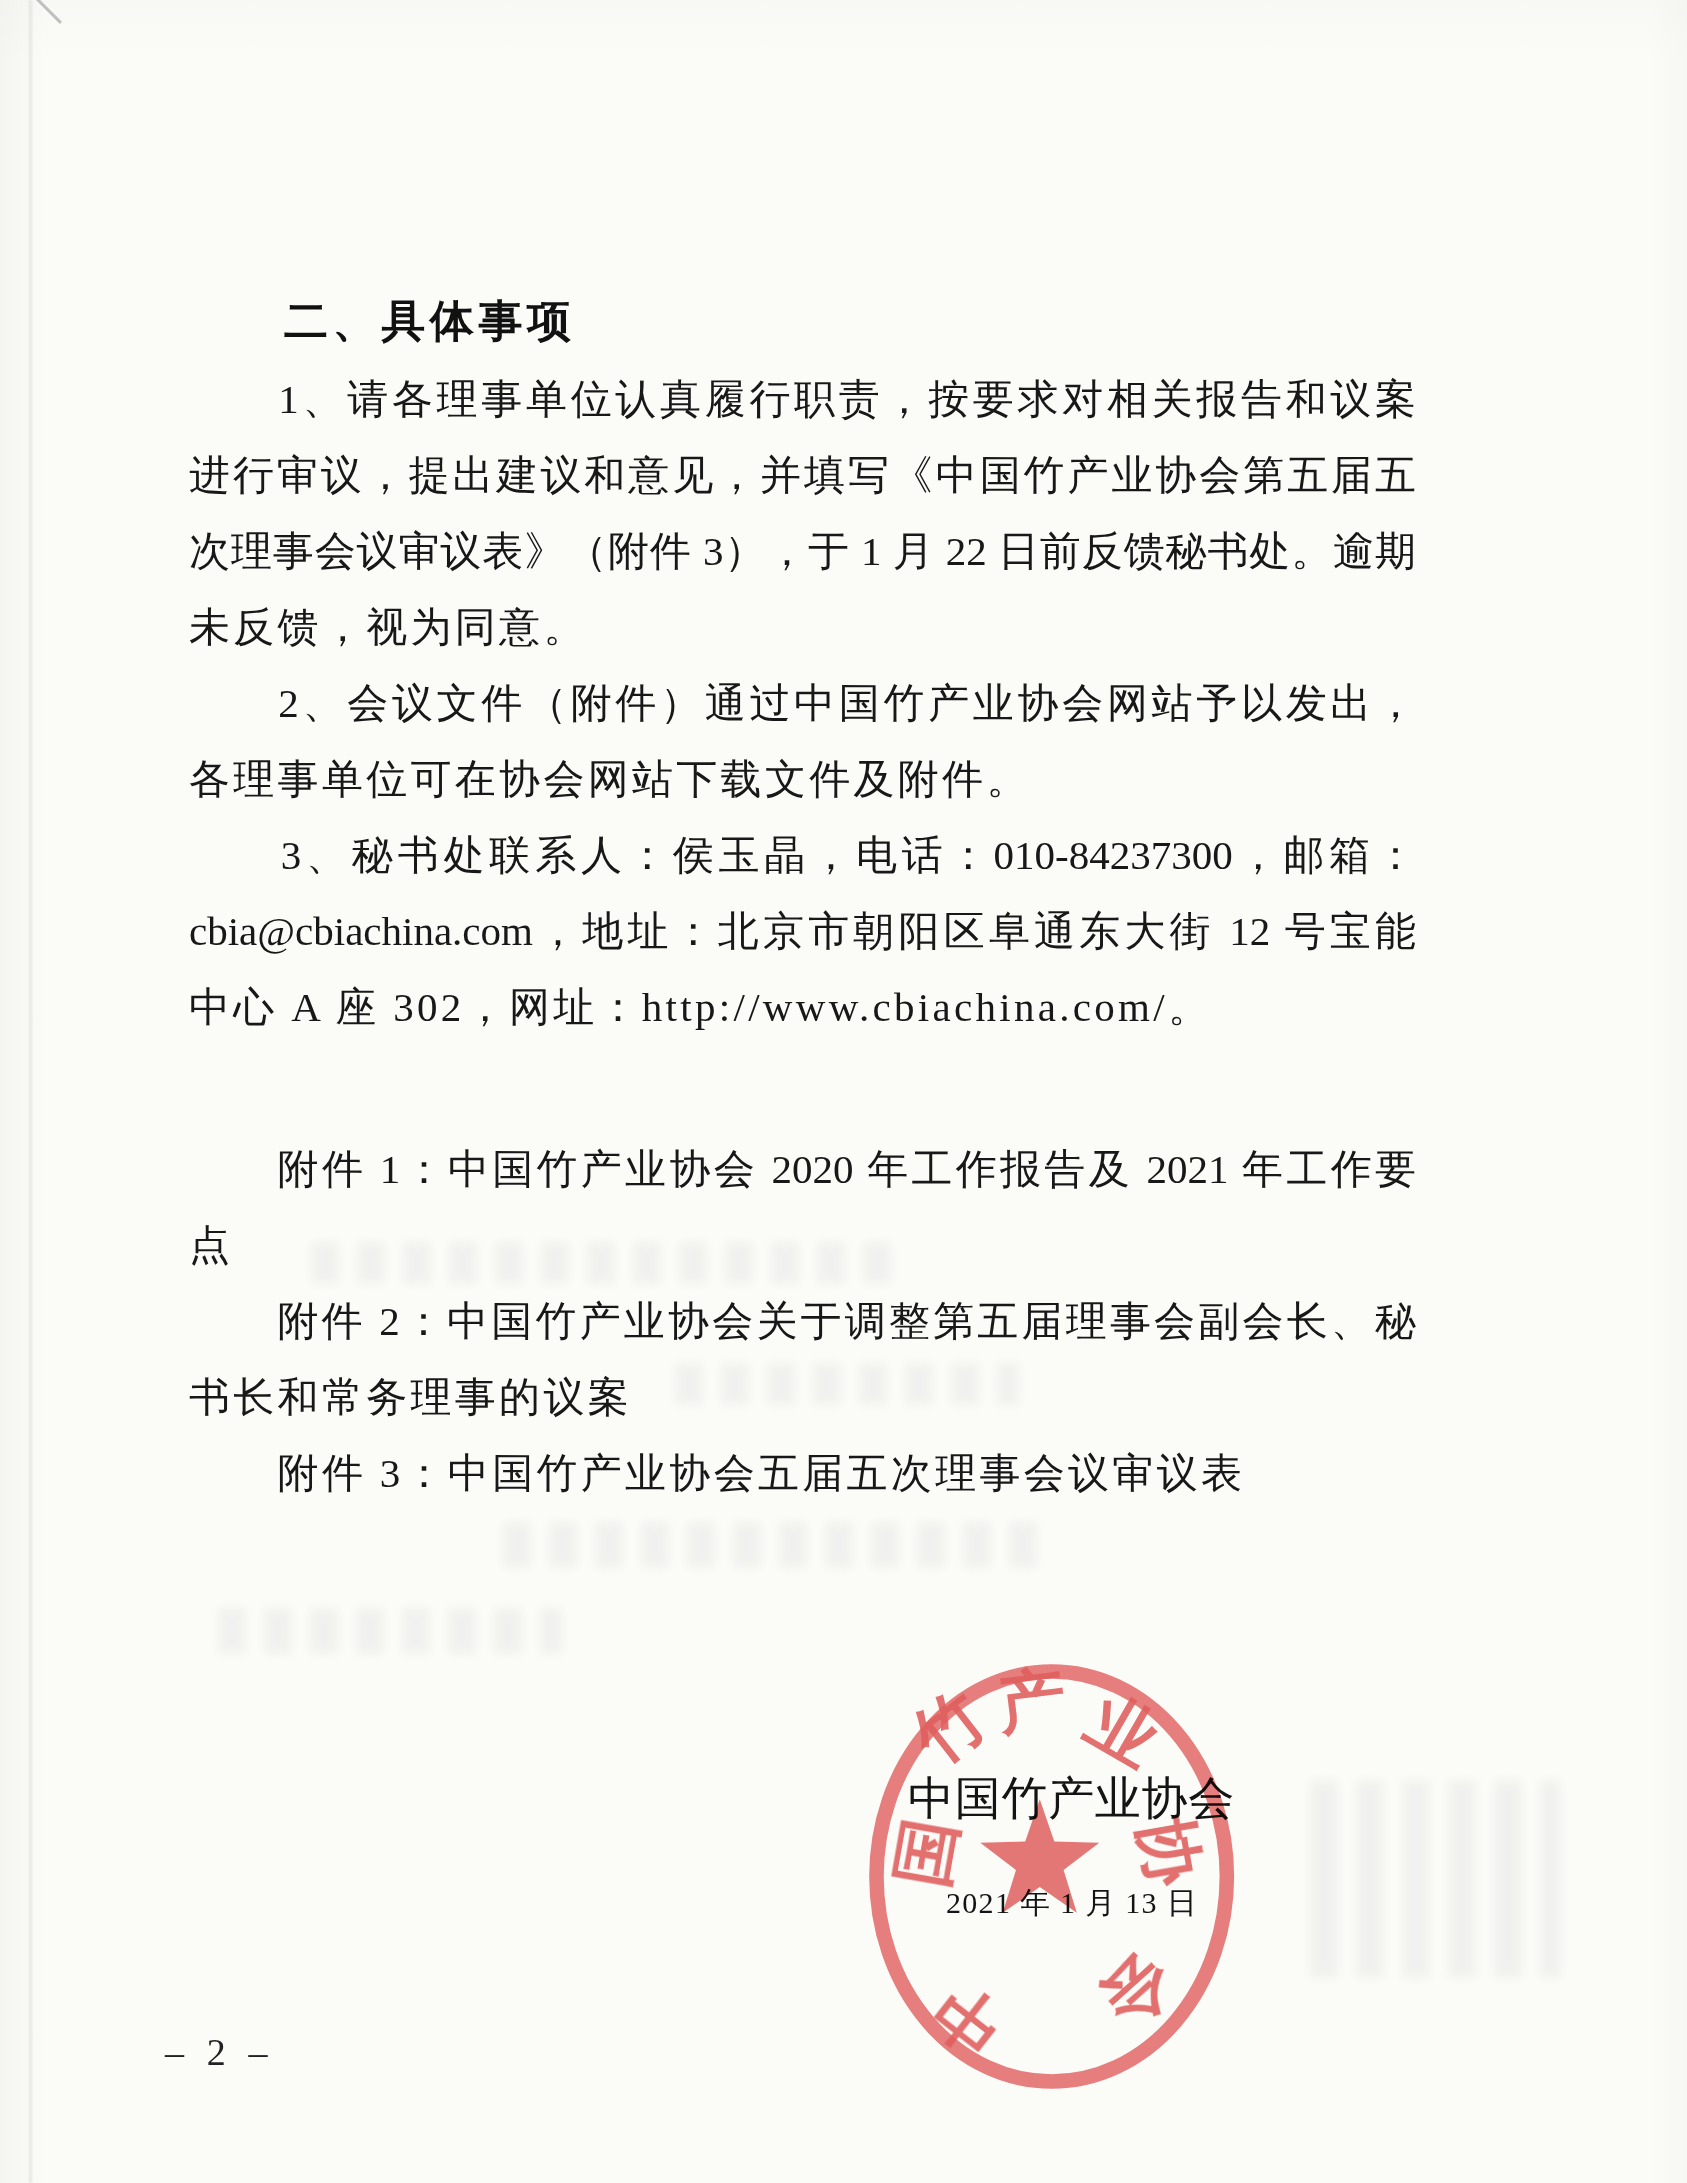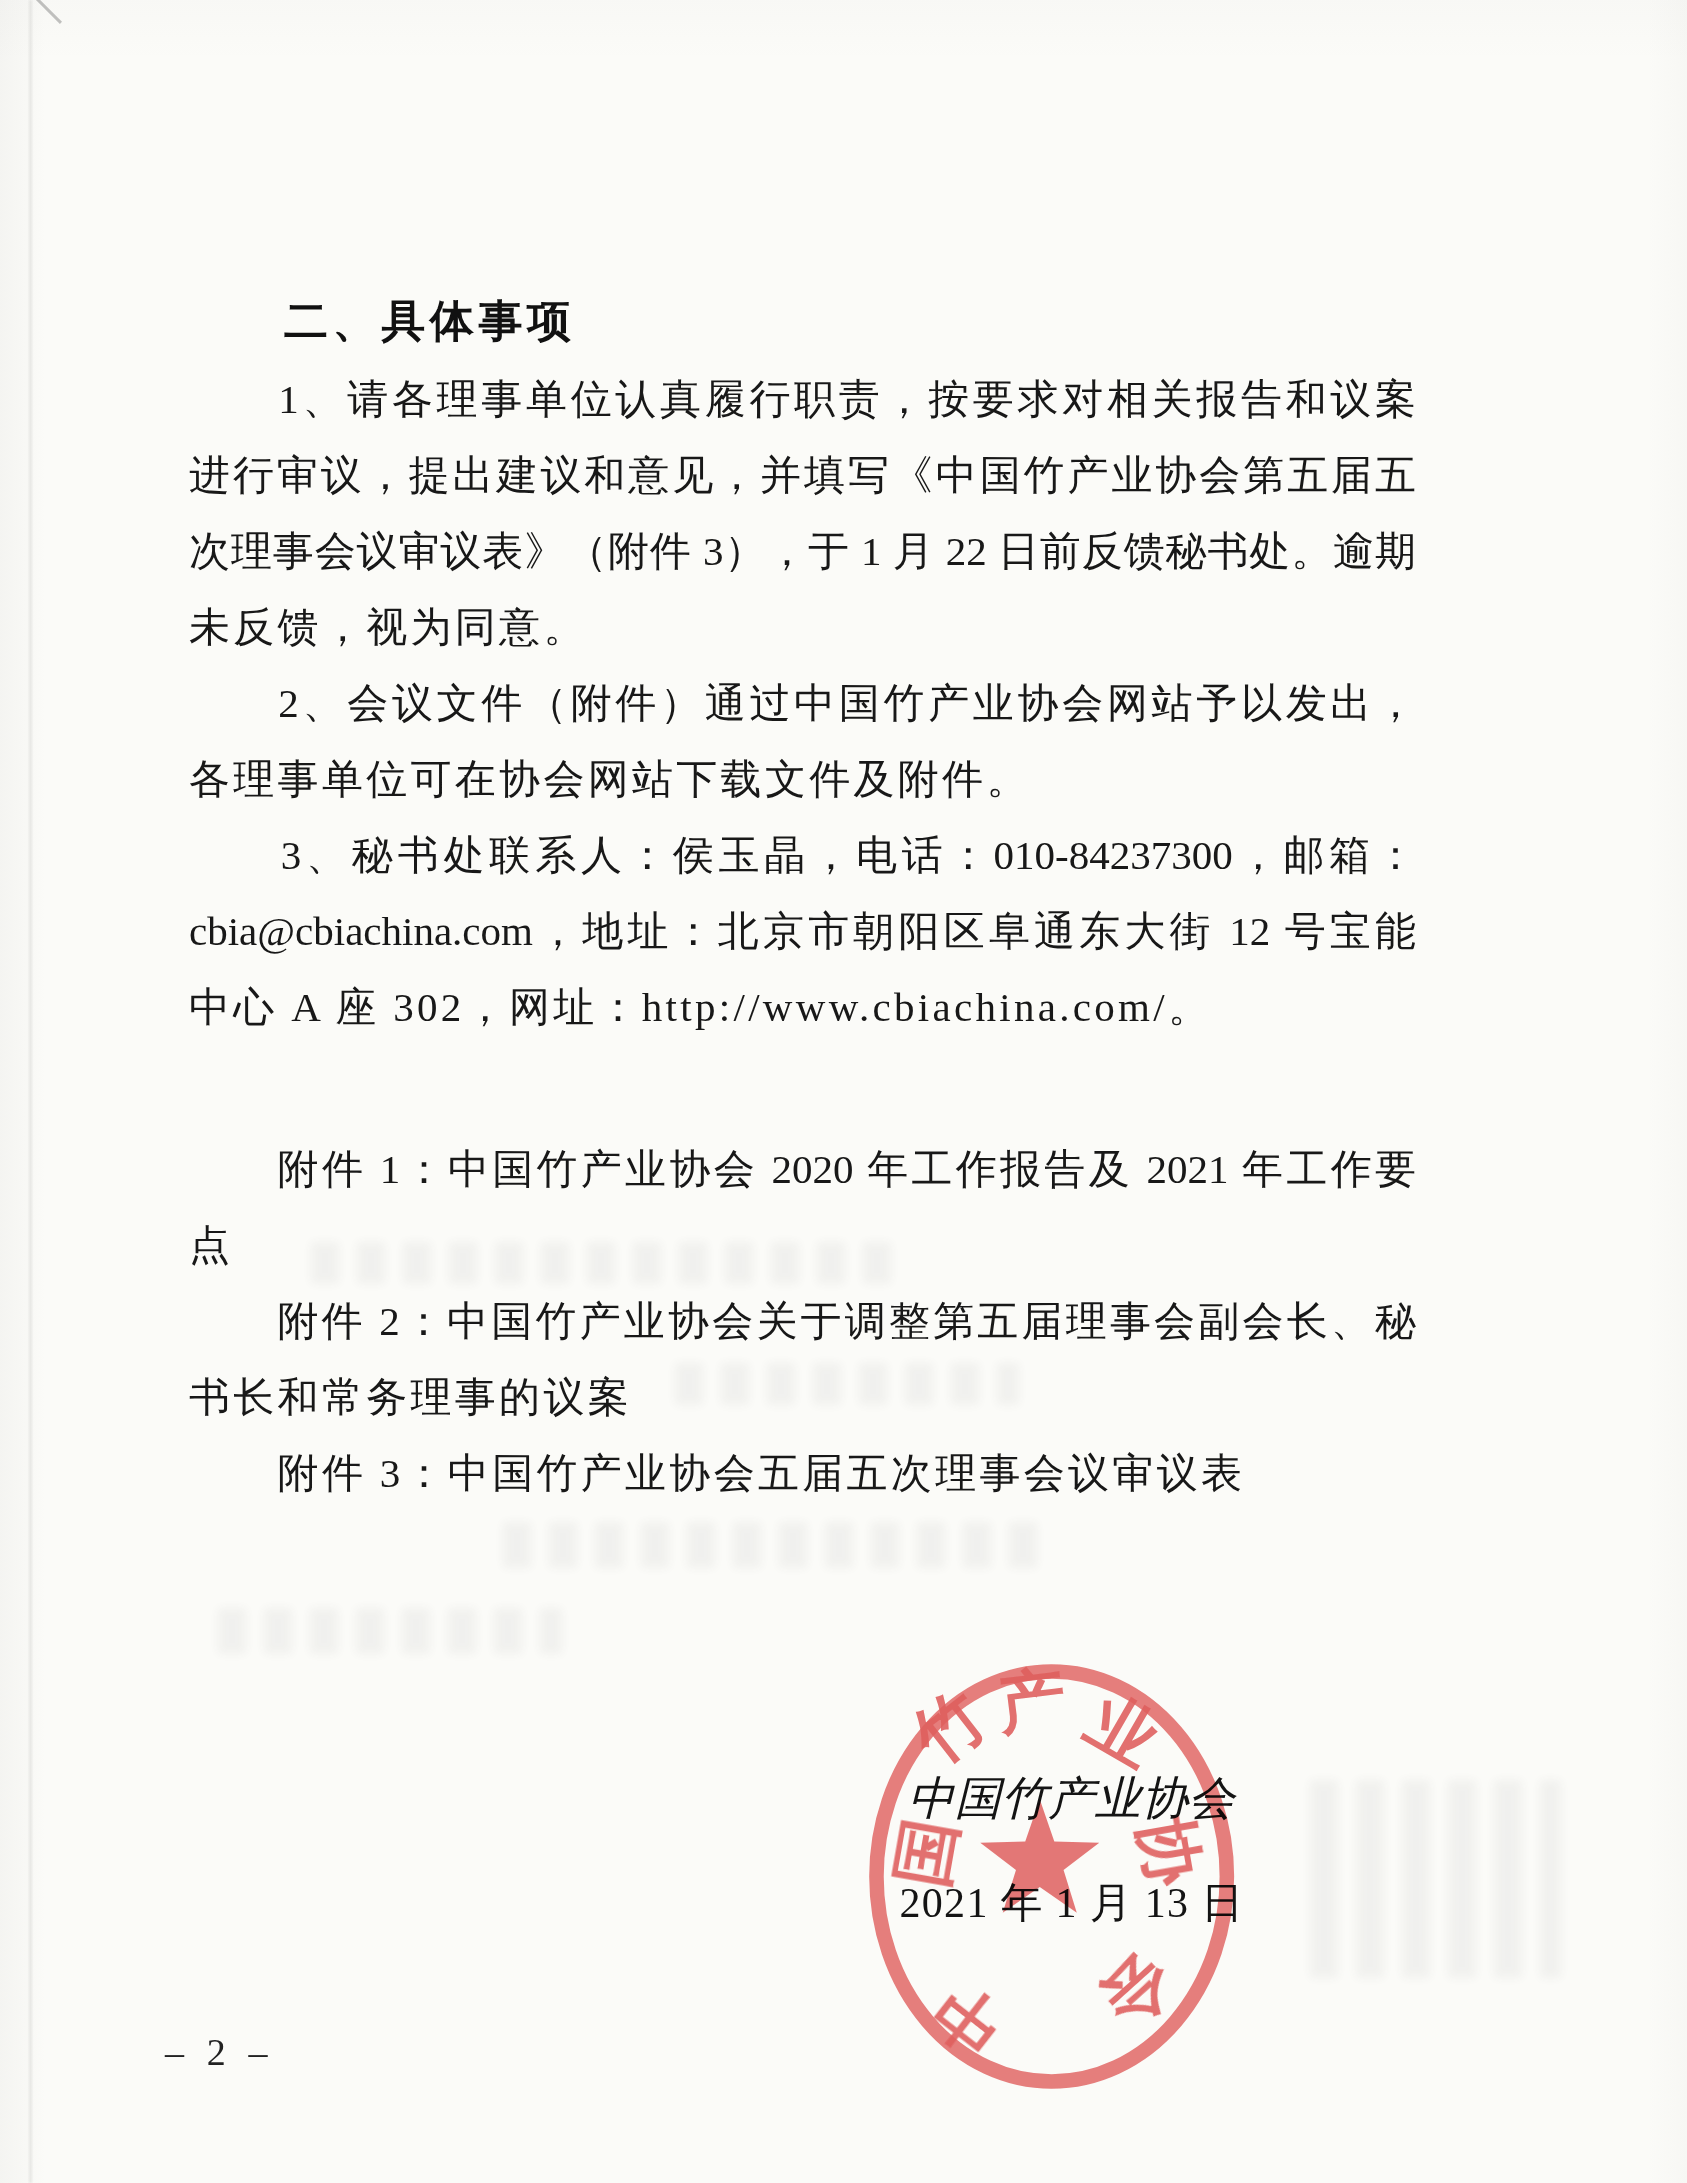--- a/index.html
+++ b/index.html
@@ -30,25 +30,25 @@
   .body-block{ top:361px; }
   .attach-block{ top:1131px; }
   .line{
     height:76px; overflow:hidden;
     text-align:justify; text-align-last:justify;
   }
   .line.flush{ text-align-last:left; letter-spacing:3.3px; }
   .sig-org{
     position:absolute; left:873px; top:1774px; width:397px;
     font-size:46px; line-height:50px; text-align:center; color:#141414;
-    letter-spacing:0.7px; z-index:3;font-style:italic;
+    letter-spacing:0.7px; z-index:3;
   }
   .sig-date{
     position:absolute; left:867px; top:1879px; width:410px;
-    font-size:42px; line-height:48px; text-align:center; color:#141414;
+    font-size:30px; line-height:48px; text-align:center; color:#141414;
     letter-spacing:1.3px; z-index:3;
   }
   .stamp{
     position:absolute; left:852px; top:1650px; width:400px; height:453px;
     color:var(--stamp-red,#e05050);
     mix-blend-mode:multiply; opacity:.9; z-index:4;
   }
   .stamp text{
     font-family:"Liberation Sans","DejaVu Sans",sans-serif;
     font-size:102px; font-weight:bold;

